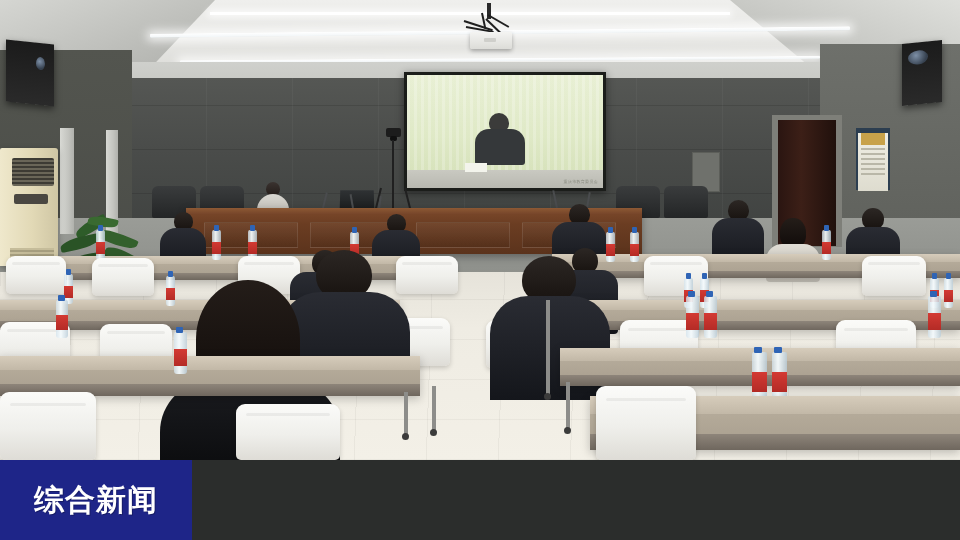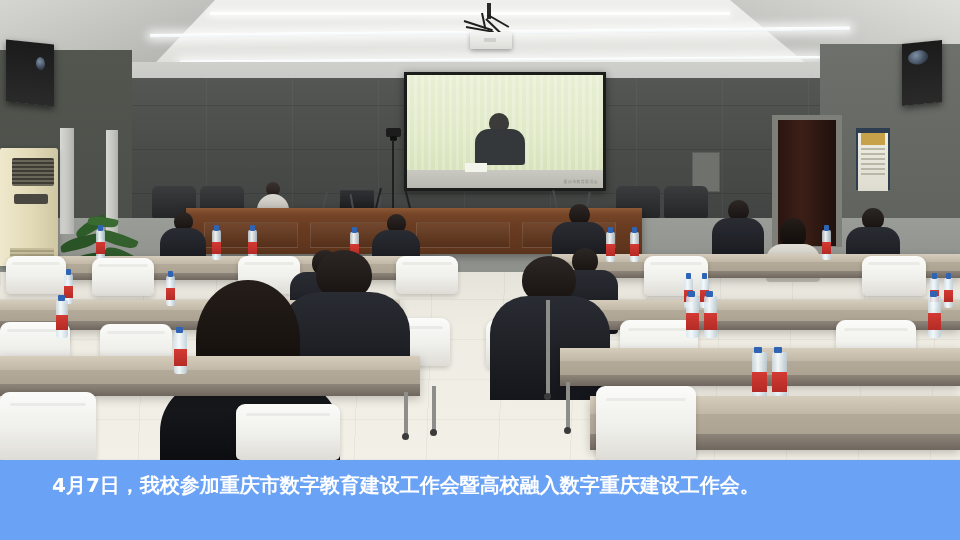--- a/index.html
+++ b/index.html
@@ -663,18 +663,18 @@
     <div class="chair" style="left:596px; top:386px; width:100px; height:74px; z-index:9;"></div>
     <div class="chair" style="left:236px; top:404px; width:104px; height:56px; z-index:9;"></div>
 
     <div class="table" style="left:590px; top:396px; width:370px; height:54px; z-index:8;">
       <div class="top"></div>
       <div class="skirt"></div>
     </div>
   </div>
 
   <div id="caption-bar">
-    <div id="caption-text">
-      <span class="indent"></span><span>4月7日，我校参加重庆市数字教育建设工作会暨高校融入数字重庆建设工</span><span>作会。</span>
+    <div id="caption-label">
+      <span class="txt">综合新闻</span>
     </div>
   </div>
 
 </div>
 
 </body></html>

